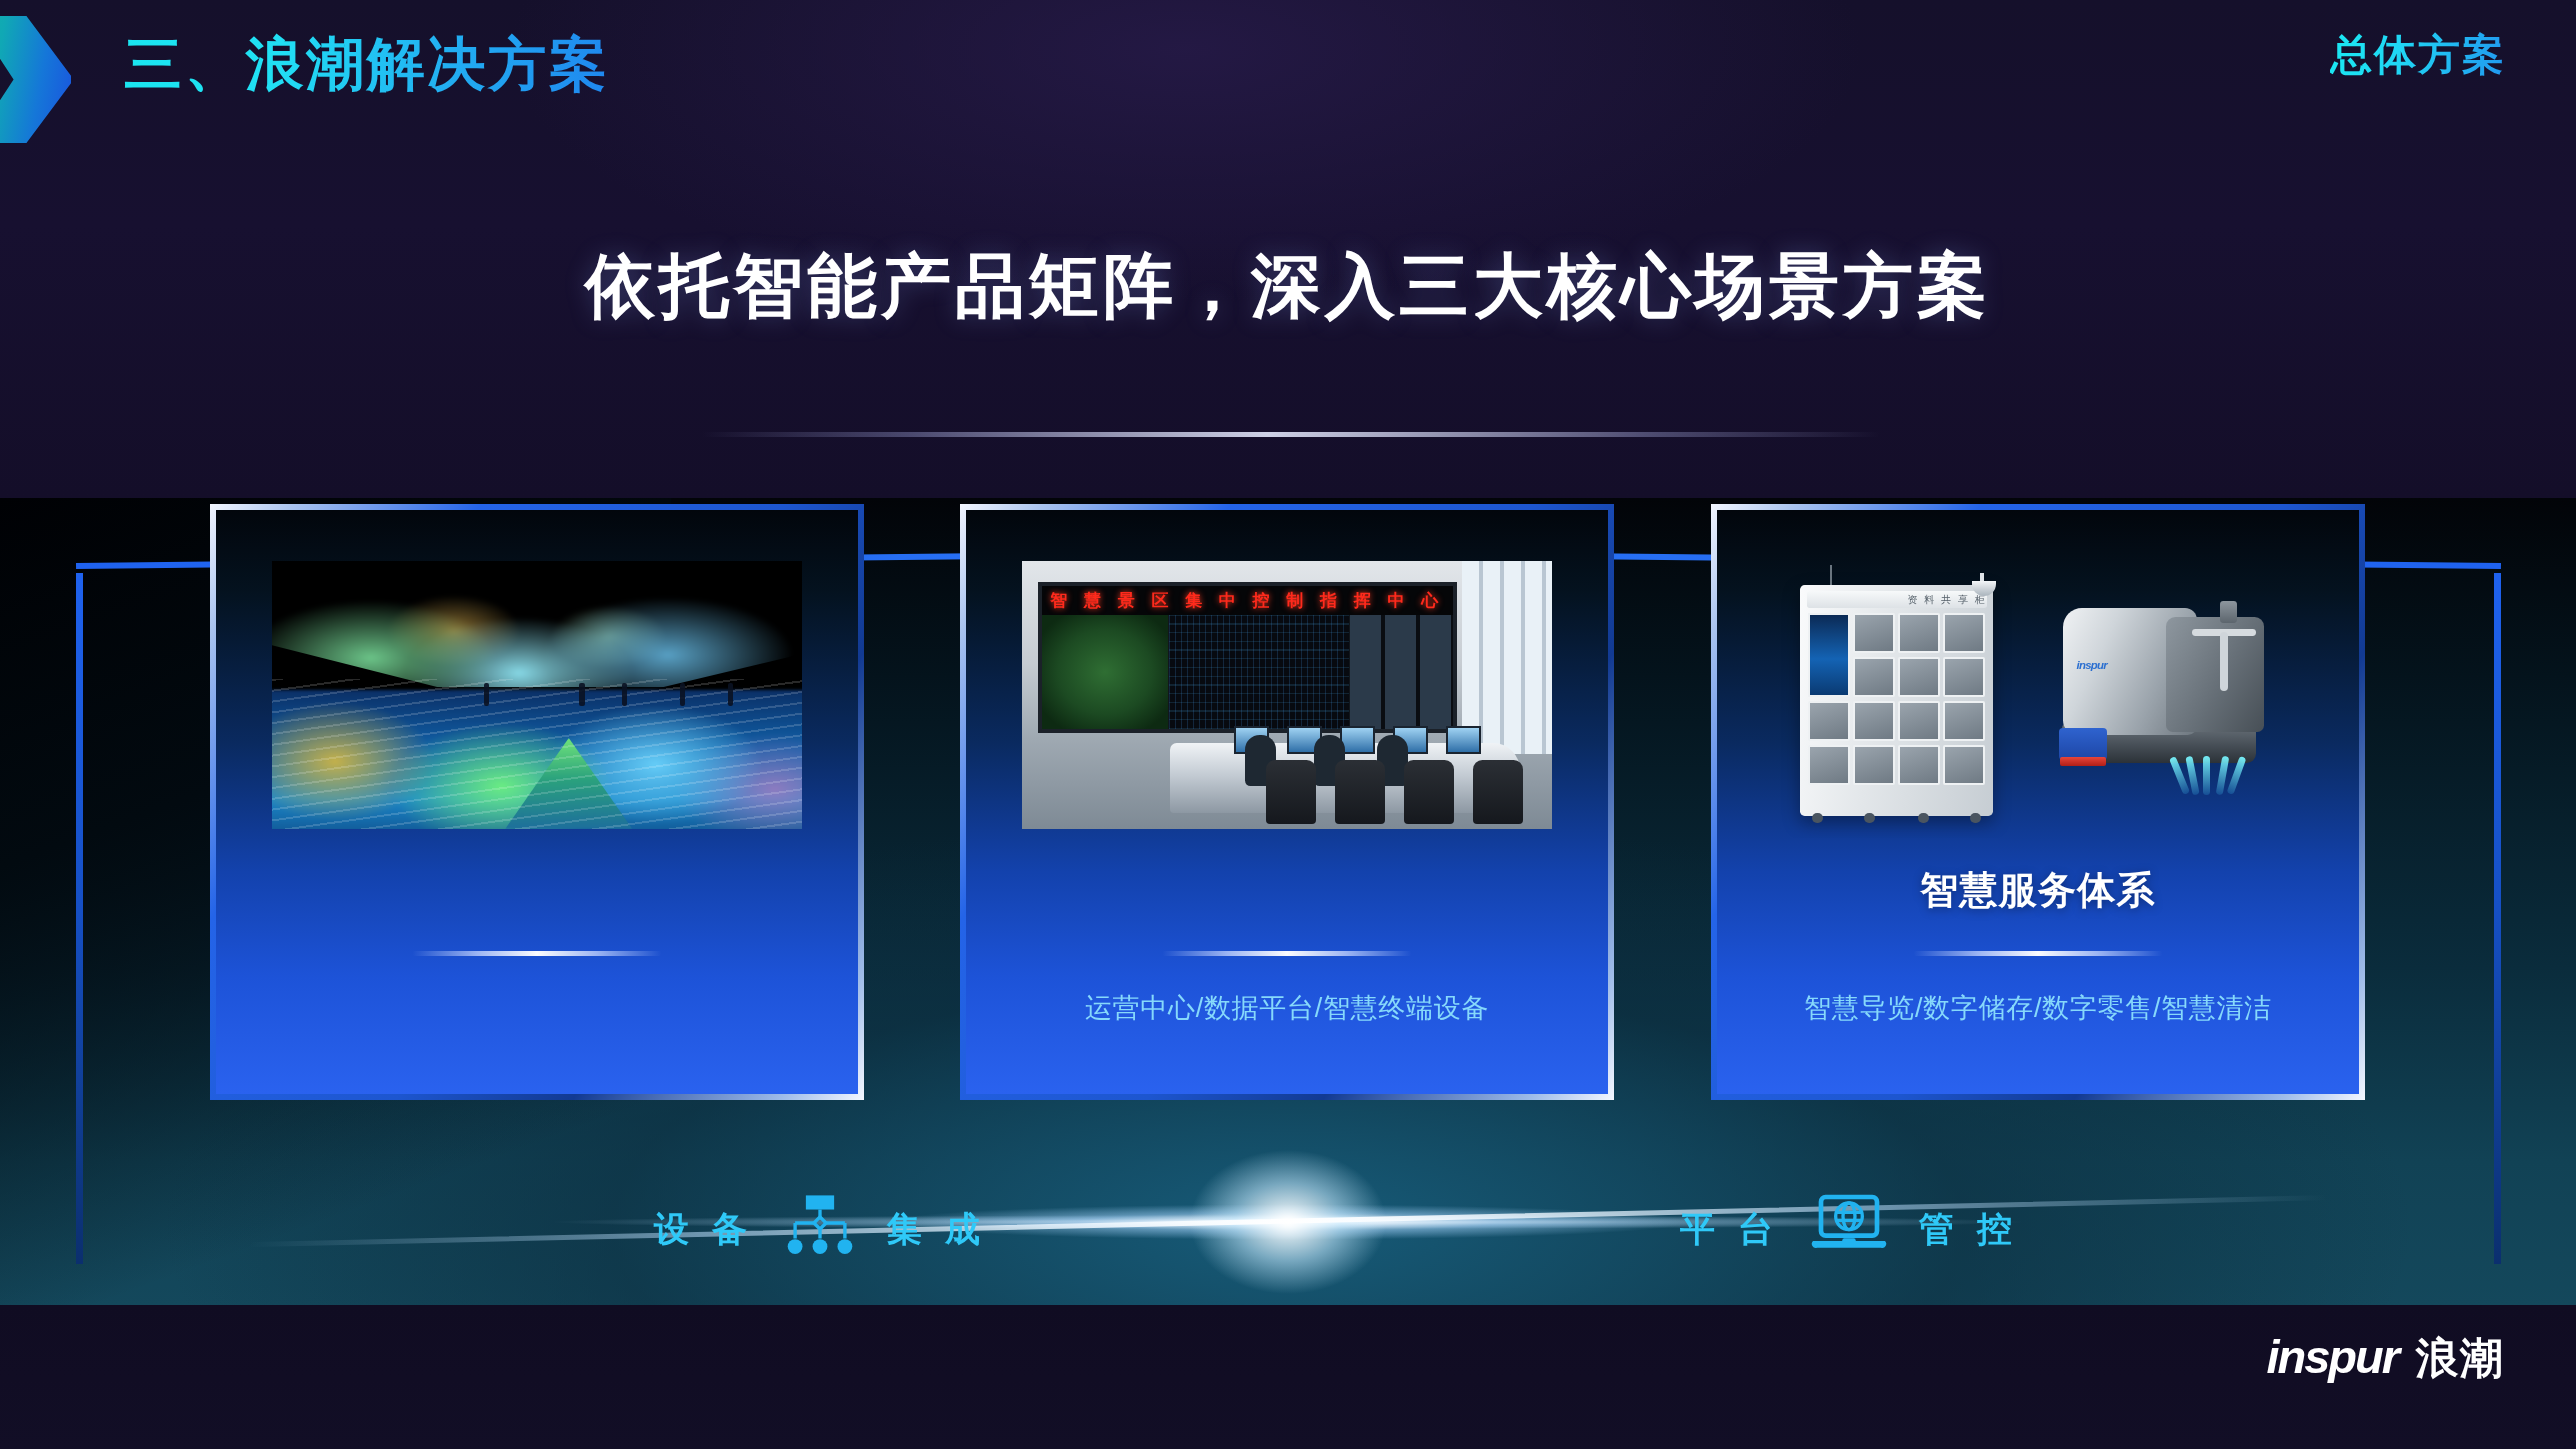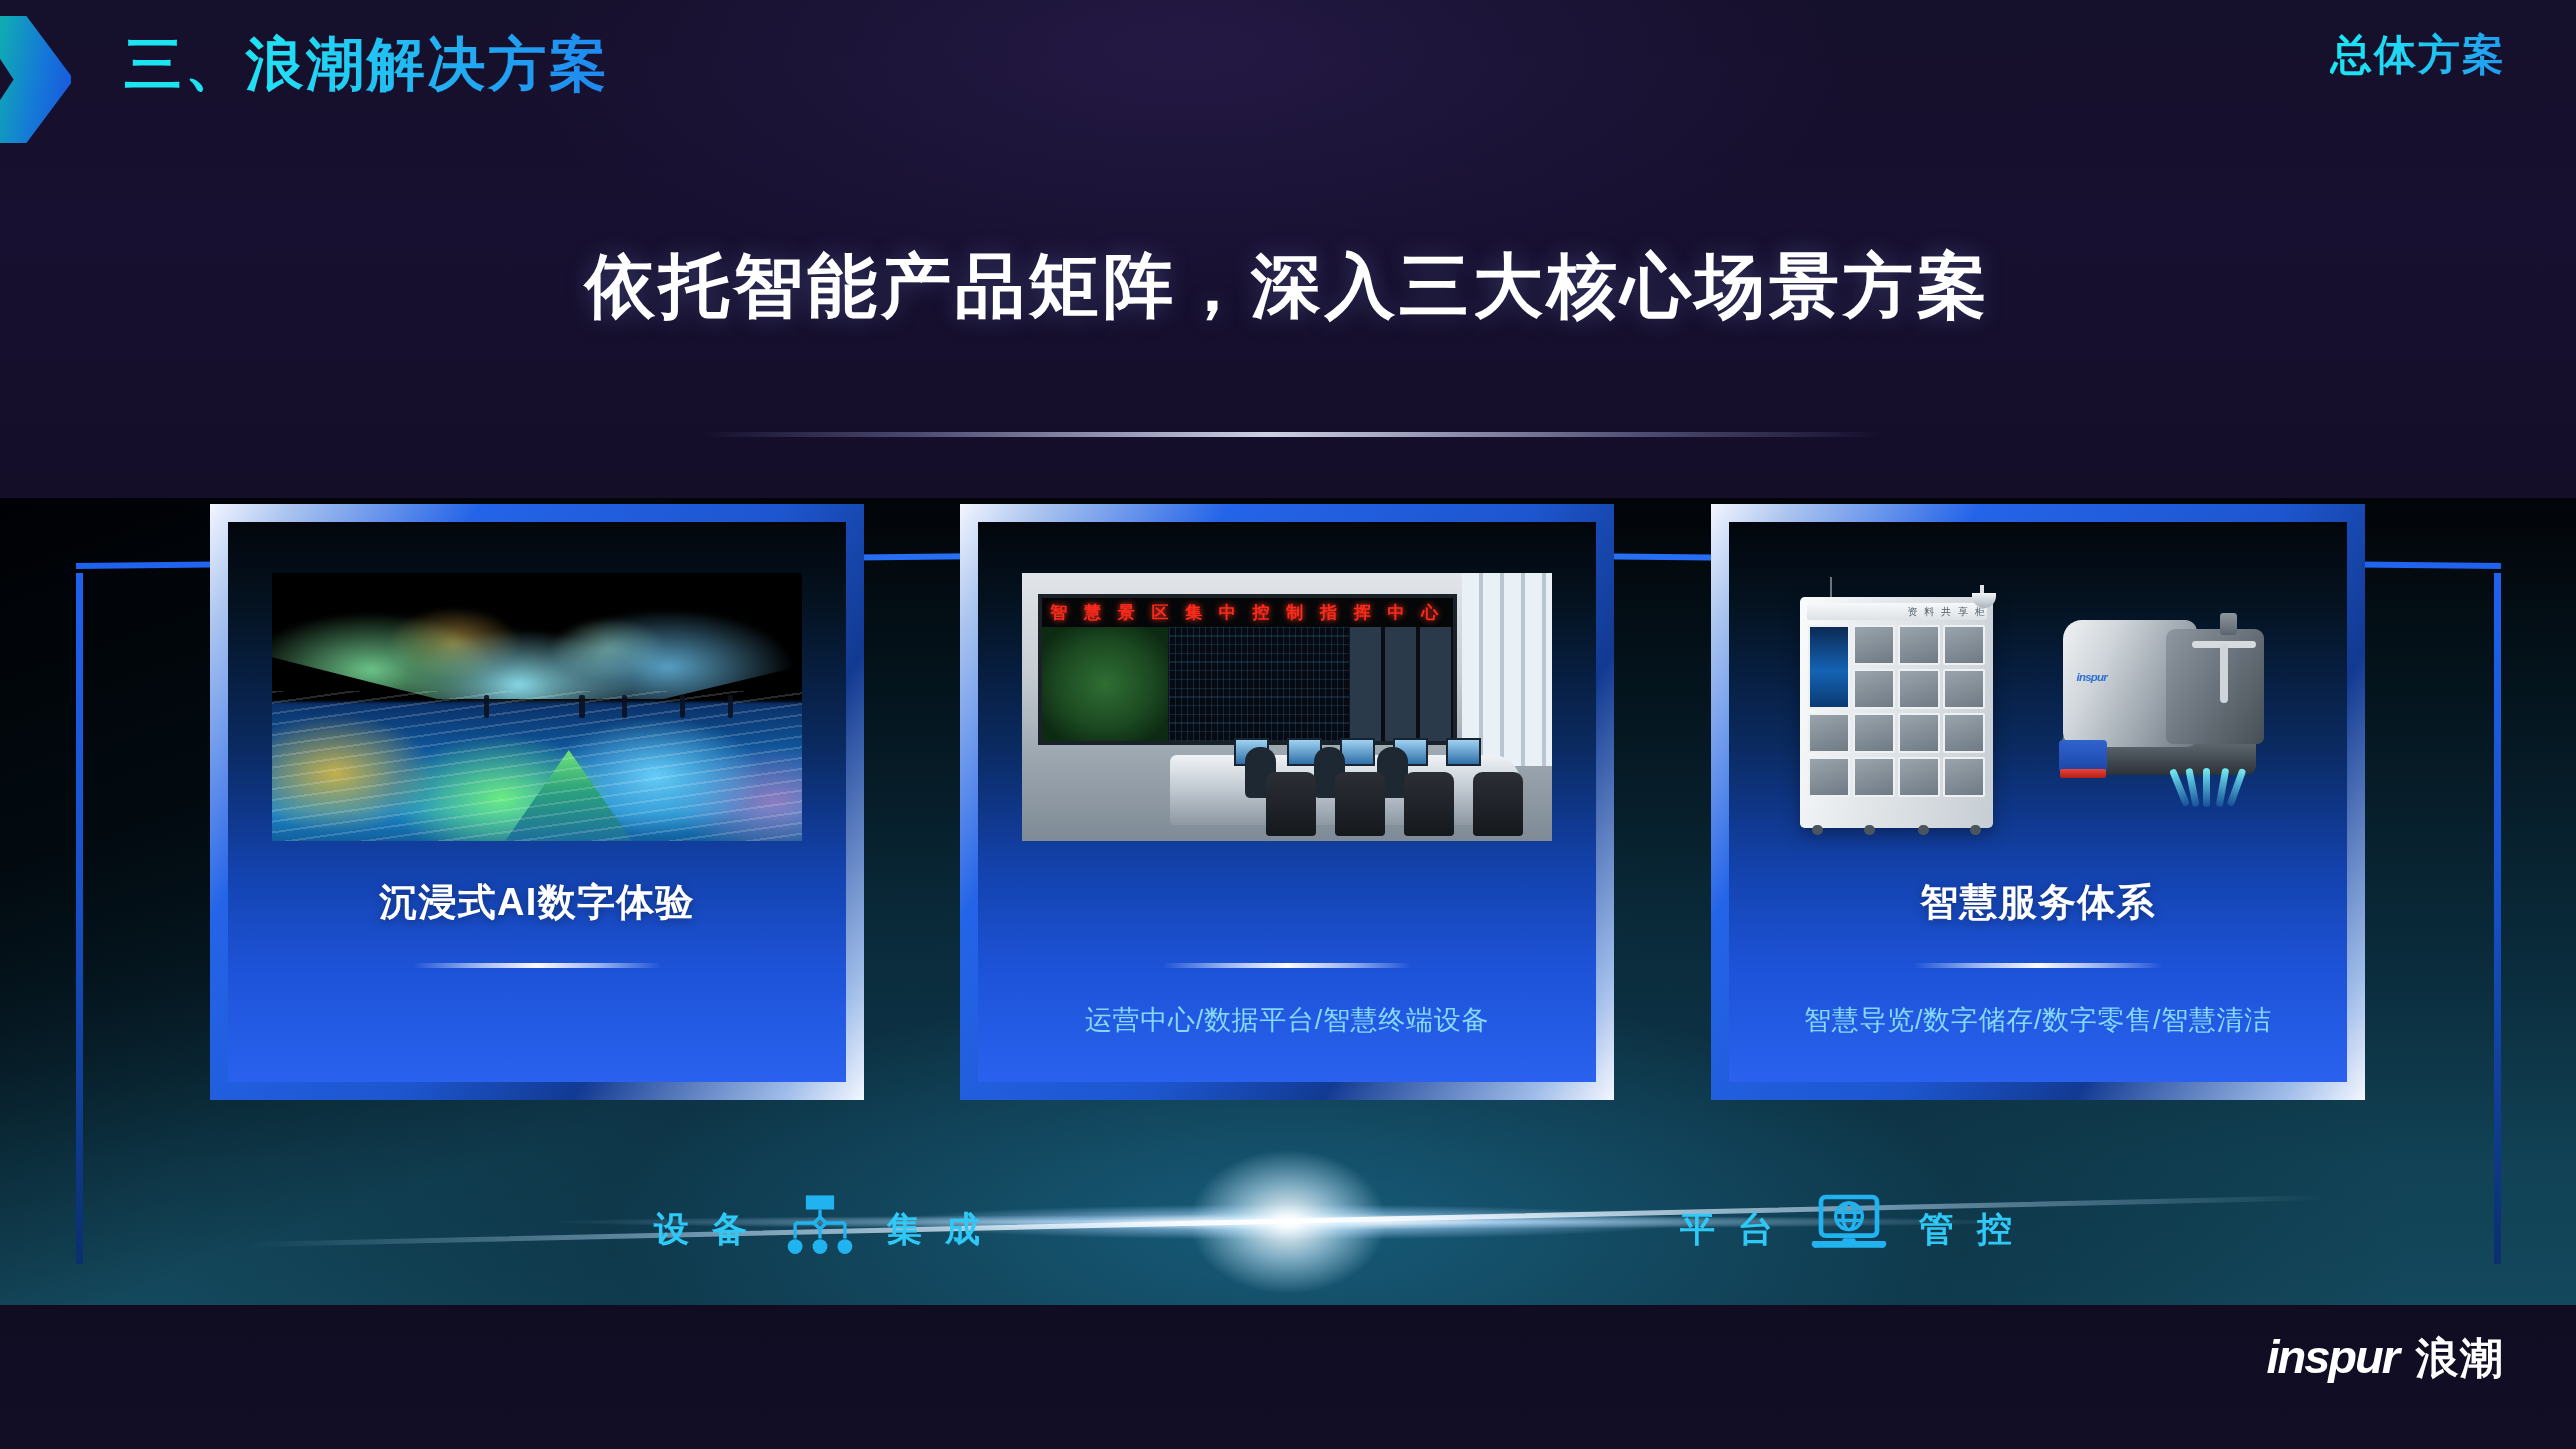--- a/index.html
+++ b/index.html
@@ -72,21 +72,21 @@
   .fl-top-l  { left:76px;  top:563px;  width:1227px; height:6px;
                transform-origin:left top; transform:rotate(-0.62deg);
                background:linear-gradient(90deg,#1f62ef 0%, #2a74f5 100%); }
   .fl-top-r  { right:75px; top:563px;  width:1227px; height:6px;
                transform-origin:right top; transform:rotate(0.62deg);
                background:linear-gradient(270deg,#1f62ef 0%, #2a74f5 100%); }
 
   
   .card {
     position:absolute; top:504px; width:654px; height:596px;
-    padding:18px;
+    padding:6px;
     background:linear-gradient(123deg,#f3f6ff 0%, #aac4ef 8%, #2464e8 26%, #1d56cf 55%, #123a92 72%, #9fbce9 92%, #f4f7ff 100%);
   }
   .card-inner {
     position:relative; width:100%; height:100%; overflow:hidden;
     background:linear-gradient(180deg,#02060c 0%, #04121f 14%, #0a2a60 40%,
       #1342ad 62%, #1d53d8 80%, #2a62ef 100%);
   }
   #card1 { left:210px; }
   #card2 { left:960px; }
   #card3 { left:1711px; }
@@ -306,21 +306,20 @@
           <div class="floor"></div>
           <div class="peak"></div>
           <div class="ripple"></div>
           <div class="fig" style="left:58%"></div>
           <div class="fig" style="left:66%"></div>
           <div class="fig" style="left:77%"></div>
           <div class="fig" style="left:86%"></div>
           <div class="fig" style="left:40%"></div>
         </div>
       </div>
-      <div class="card-title">沉浸式AI数字体验</div>
       <div class="card-rule"></div>
     </div>
   </div>
 
   <div class="card" id="card2">
     <div class="card-inner">
       <div class="card-photo">
         <div class="p2">
           <div class="wall"></div>
           <div class="windows"></div>

